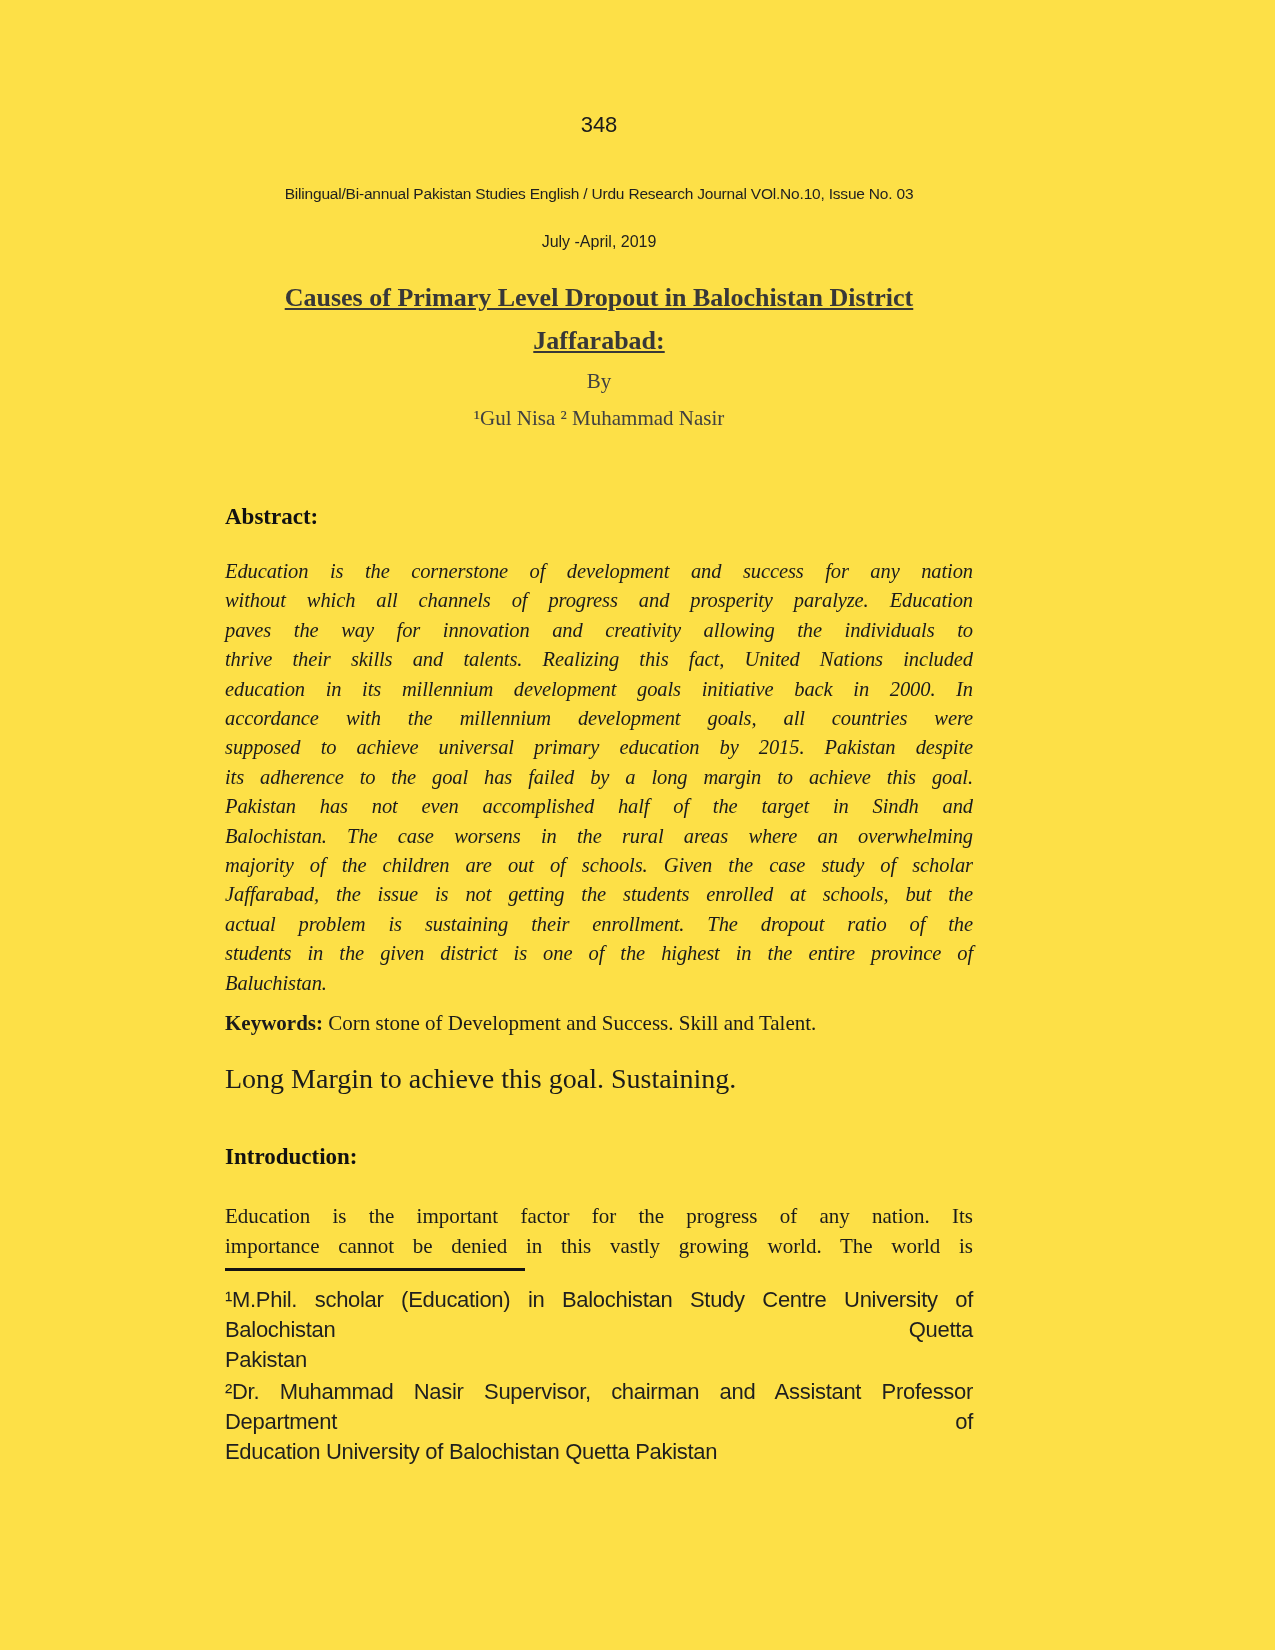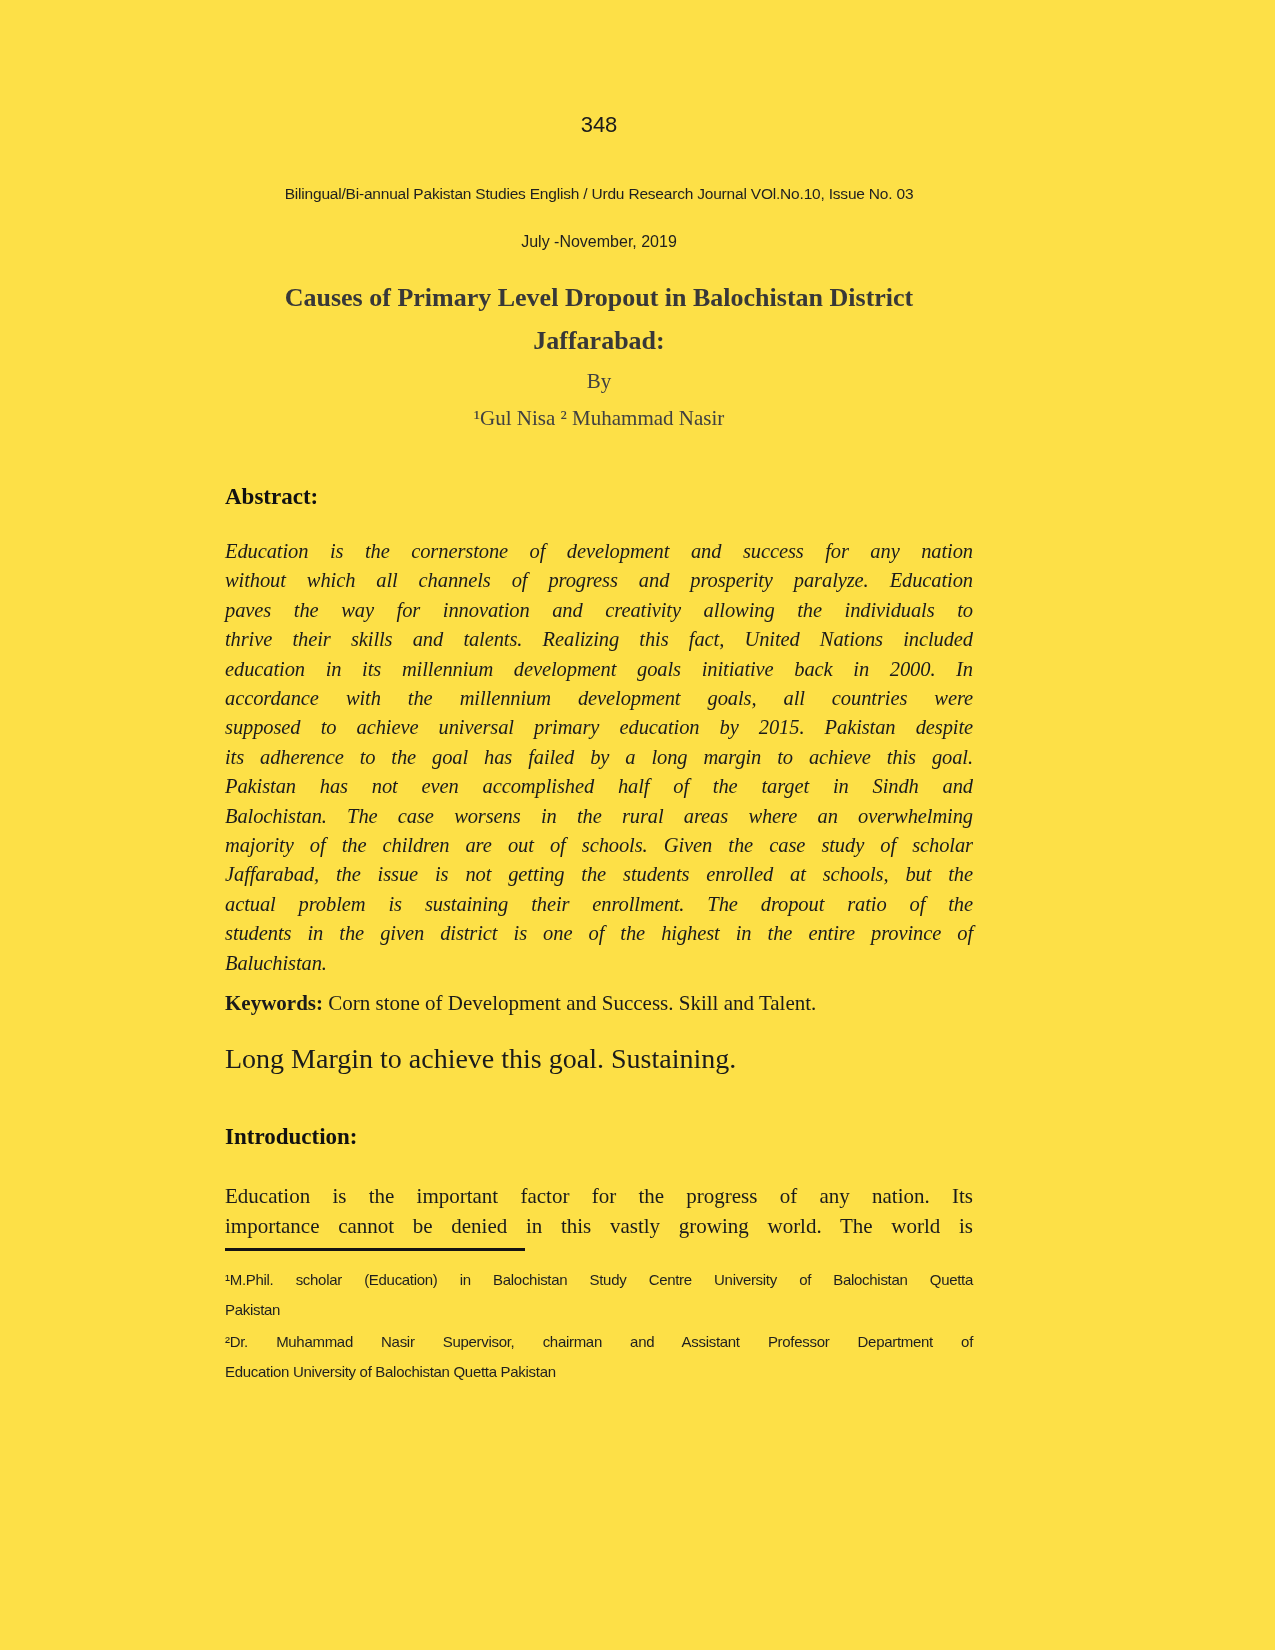--- a/index.html
+++ b/index.html
@@ -42,38 +42,39 @@
     font-size: 16px;
     line-height: 20px;
     color: #1f1f1f;
   }
   .title {
     margin: 24px 0 0 0;
     font-size: 26px;
     font-weight: bold;
     color: #383838;
     text-align: center;
+    text-decoration: underline;
   }
   .title .tline { line-height: 43px; white-space: nowrap; }
   .by {
     margin-top: 6px;
     text-align: center;
     font-size: 21px;
     line-height: 27px;
     color: #414141;
   }
   .authors {
     margin-top: 9px;
     text-align: center;
     font-size: 21px;
     line-height: 28px;
     color: #414141;
   }
   .h {
-    margin: 50px 0 0 0;
+    margin: 70px 0 0 0;
     font-size: 23px;
     font-weight: bold;
     line-height: 29px;
     color: #111111;
   }
   .h.intro { margin-top: 49px; }
   .para { margin-top: 26px; }
   .para.abstract {
     font-style: italic;
     font-size: 20.5px;
@@ -95,39 +96,39 @@
     font-size: 28px;
     line-height: 29px;
   }
   .fnrule {
     margin-top: 7px;
     width: 300px;
     border-top: 3px solid #141414;
   }
   .fn {
     font-family: "Liberation Sans", sans-serif;
-    font-size: 15px;
+    font-size: 22px;
     letter-spacing: -0.3px;
     color: #1f1f1f;
   }
   .fn .ln { line-height: 30px; }
   .fn1 { margin-top: 14px; }
   .fn2 { margin-top: 2px; }
 </style>
 </head>
 <body>
 
 <div class="page">
   <div class="content">
 
     <div class="pageno">348</div>
 
     <div class="journal">Bilingual/Bi-annual Pakistan Studies English / Urdu Research Journal VOl.No.10, Issue No. 03</div>
 
-    <div class="date">July -November, 2019</div>
+    <div class="date">July -April, 2019</div>
 
     <h1 class="title">
       <div class="tline">Causes of Primary Level Dropout in Balochistan District</div>
       <div class="tline">Jaffarabad:</div>
     </h1>
 
     <div class="by">By</div>
 
     <div class="authors">¹Gul Nisa ² Muhammad Nasir</div>
 

